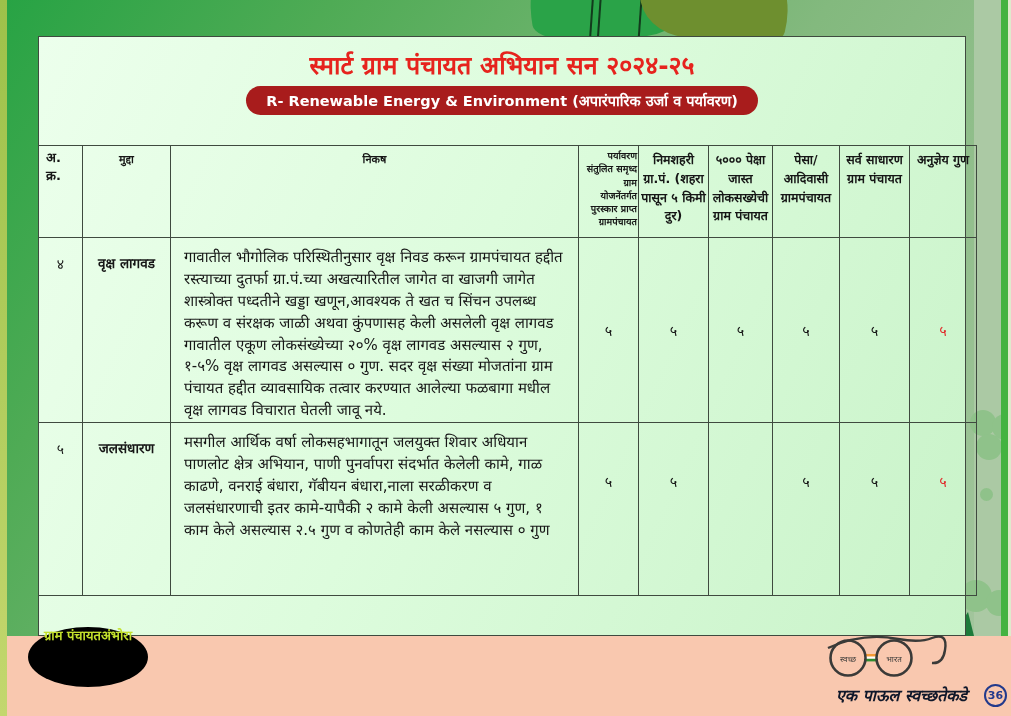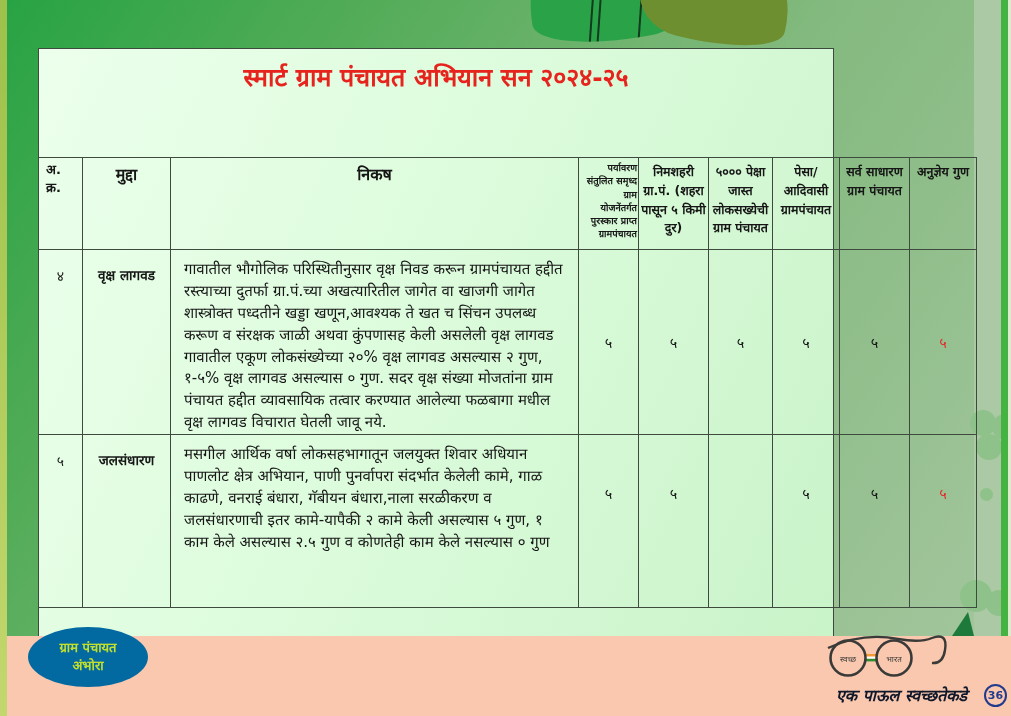--- a/index.html
+++ b/index.html
@@ -22,52 +22,52 @@
               border-bottom:24px solid #1d7a3a; }
 
   .leaf { position:absolute; z-index:1; }
   .leaf1 { left:530px; top:-34px; width:160px; height:76px; background:#2aa348;
            border-radius:10% 90% 30% 70% / 60% 60% 40% 40%; transform:rotate(-10deg); overflow:hidden; }
   .leaf1 .stripe { position:absolute; width:2px; height:120px; background:#123a1c; transform:rotate(14deg); top:-10px; }
   .leaf2 { left:640px; top:-40px; width:150px; height:84px; background:#6e8f2f;
            border-radius:80% 20% 70% 30% / 55% 65% 35% 45%; transform:rotate(14deg); }
 
   
-  .main-box { position:absolute; left:38px; top:48px; width:796px; height:600px;
+  .main-box { position:absolute; left:38px; top:36px; width:928px; height:600px;
               background:linear-gradient(115deg,#ecffec 0%,#ddfcdd 45%,#c9f3c9 100%);
               border:1px solid #3f4a3f; z-index:2; }
   .title1 { margin-top:10px; text-align:center; font-size:25px; font-weight:bold; color:#e6231d; }
   .title2 { margin-top:2px; text-align:center; font-size:21px; font-weight:bold; color:#e6231d; }
   .pill-wrap { text-align:center; margin-top:5px; }
   .pill { display:inline-block; background:#a81c1c; color:#ffffff; font-weight:bold;
           font-size:14.5px; padding:4px 20px 5px; border-radius:16px; }
 
   
   .doc-table { position:absolute; left:-1px; top:108px; width:938px;
                border-collapse:collapse; table-layout:fixed; color:#161616; }
   .doc-table td, .doc-table th { border:1px solid #3f4a3f; vertical-align:top; overflow:hidden; }
   .hrow { height:92px; }
   .brow { height:173px; }
   .h-sr  { font-size:13px; font-weight:bold; text-align:left; padding:3px 0 0 7px; white-space:pre-line; line-height:1.4; }
-  .h-big { font-size:16px; font-weight:bold; padding-top:5px; }
+  .h-big { font-size:11px; font-weight:bold; padding-top:5px; }
   .h-small { font-size:9.5px; font-weight:bold; text-align:right; padding:3px 1px 0 5px; line-height:1.4; }
   .h-mid { font-size:12.5px; font-weight:bold; text-align:center; padding:5px 1px 0; line-height:1.5; }
   .sr-cell { text-align:center; font-size:14px; padding-top:16px; }
   .topic-cell { text-align:center; font-size:13.5px; font-weight:bold; padding-top:16px; }
   .criteria-cell { font-size:15px; line-height:1.46; padding:9px 10px 0 13px; }
   .val-cell { text-align:center; font-size:14.5px; }
   tr.vals-mid .val-cell { vertical-align:middle; }
   tr.vals-top .val-cell { vertical-align:top; padding-top:48px; }
   .val-red { color:#e02e2e; }
 
   
   .footer { position:absolute; left:0; top:636px; width:1011px; height:80px; background:#f9c8af; z-index:4; }
-  .oval-badge { position:absolute; left:28px; top:-9px; width:120px; height:60px; background:#0369a1;
+  .oval-badge { position:absolute; left:28px; top:-9px; width:120px; height:60px; background:#000000;
                 border-radius:50%; color:#c3e02c; font-weight:bold; font-size:13px; line-height:1.35;
-                display:flex; flex-direction:column; justify-content:center; text-align:center; }
+                display:flex; flex-direction:row; justify-content:center; text-align:center; }
   .footer-title { position:absolute; left:155px; top:12px; font-size:23px; font-weight:bold; color:#9c1313; }
   .sb-logo { position:absolute; left:818px; top:-10px; }
   .tagline { position:absolute; left:836px; top:48px; font-size:16px; font-weight:bold; font-style:italic;
              font-family:"DejaVu Serif", serif; color:#0f172a; }
   .page-num { position:absolute; left:984px; top:48px; width:23px; height:23px; border:2px solid #223a8c;
               border-radius:50%; color:#223a8c; font-size:11px; font-weight:bold;
               display:flex; align-items:center; justify-content:center; }
 </style>
 </head>
 <body>
@@ -94,20 +94,23 @@
     </div>
     <div class="dark-tri"></div>
     <div class="green-bar"></div>
     <div class="edge-light"></div>
   </div>
 
   <div class="left-strip"></div>
 
   <div class="main-box">
     <div class="title1">स्मार्ट ग्राम पंचायत अभियान सन २०२४-२५</div>
+    <div class="pill-wrap">
+      <span class="pill">R- Renewable Energy &amp; Environment (अपारंपारिक उर्जा व पर्यावरण)</span>
+    </div>
 
     <table class="doc-table">
       <colgroup>
         <col style="width:44px">
           <col style="width:88px">
           <col style="width:408px">
         <col style="width:60px">
           <col style="width:70px">
           <col style="width:64px">
         <col style="width:67px">

